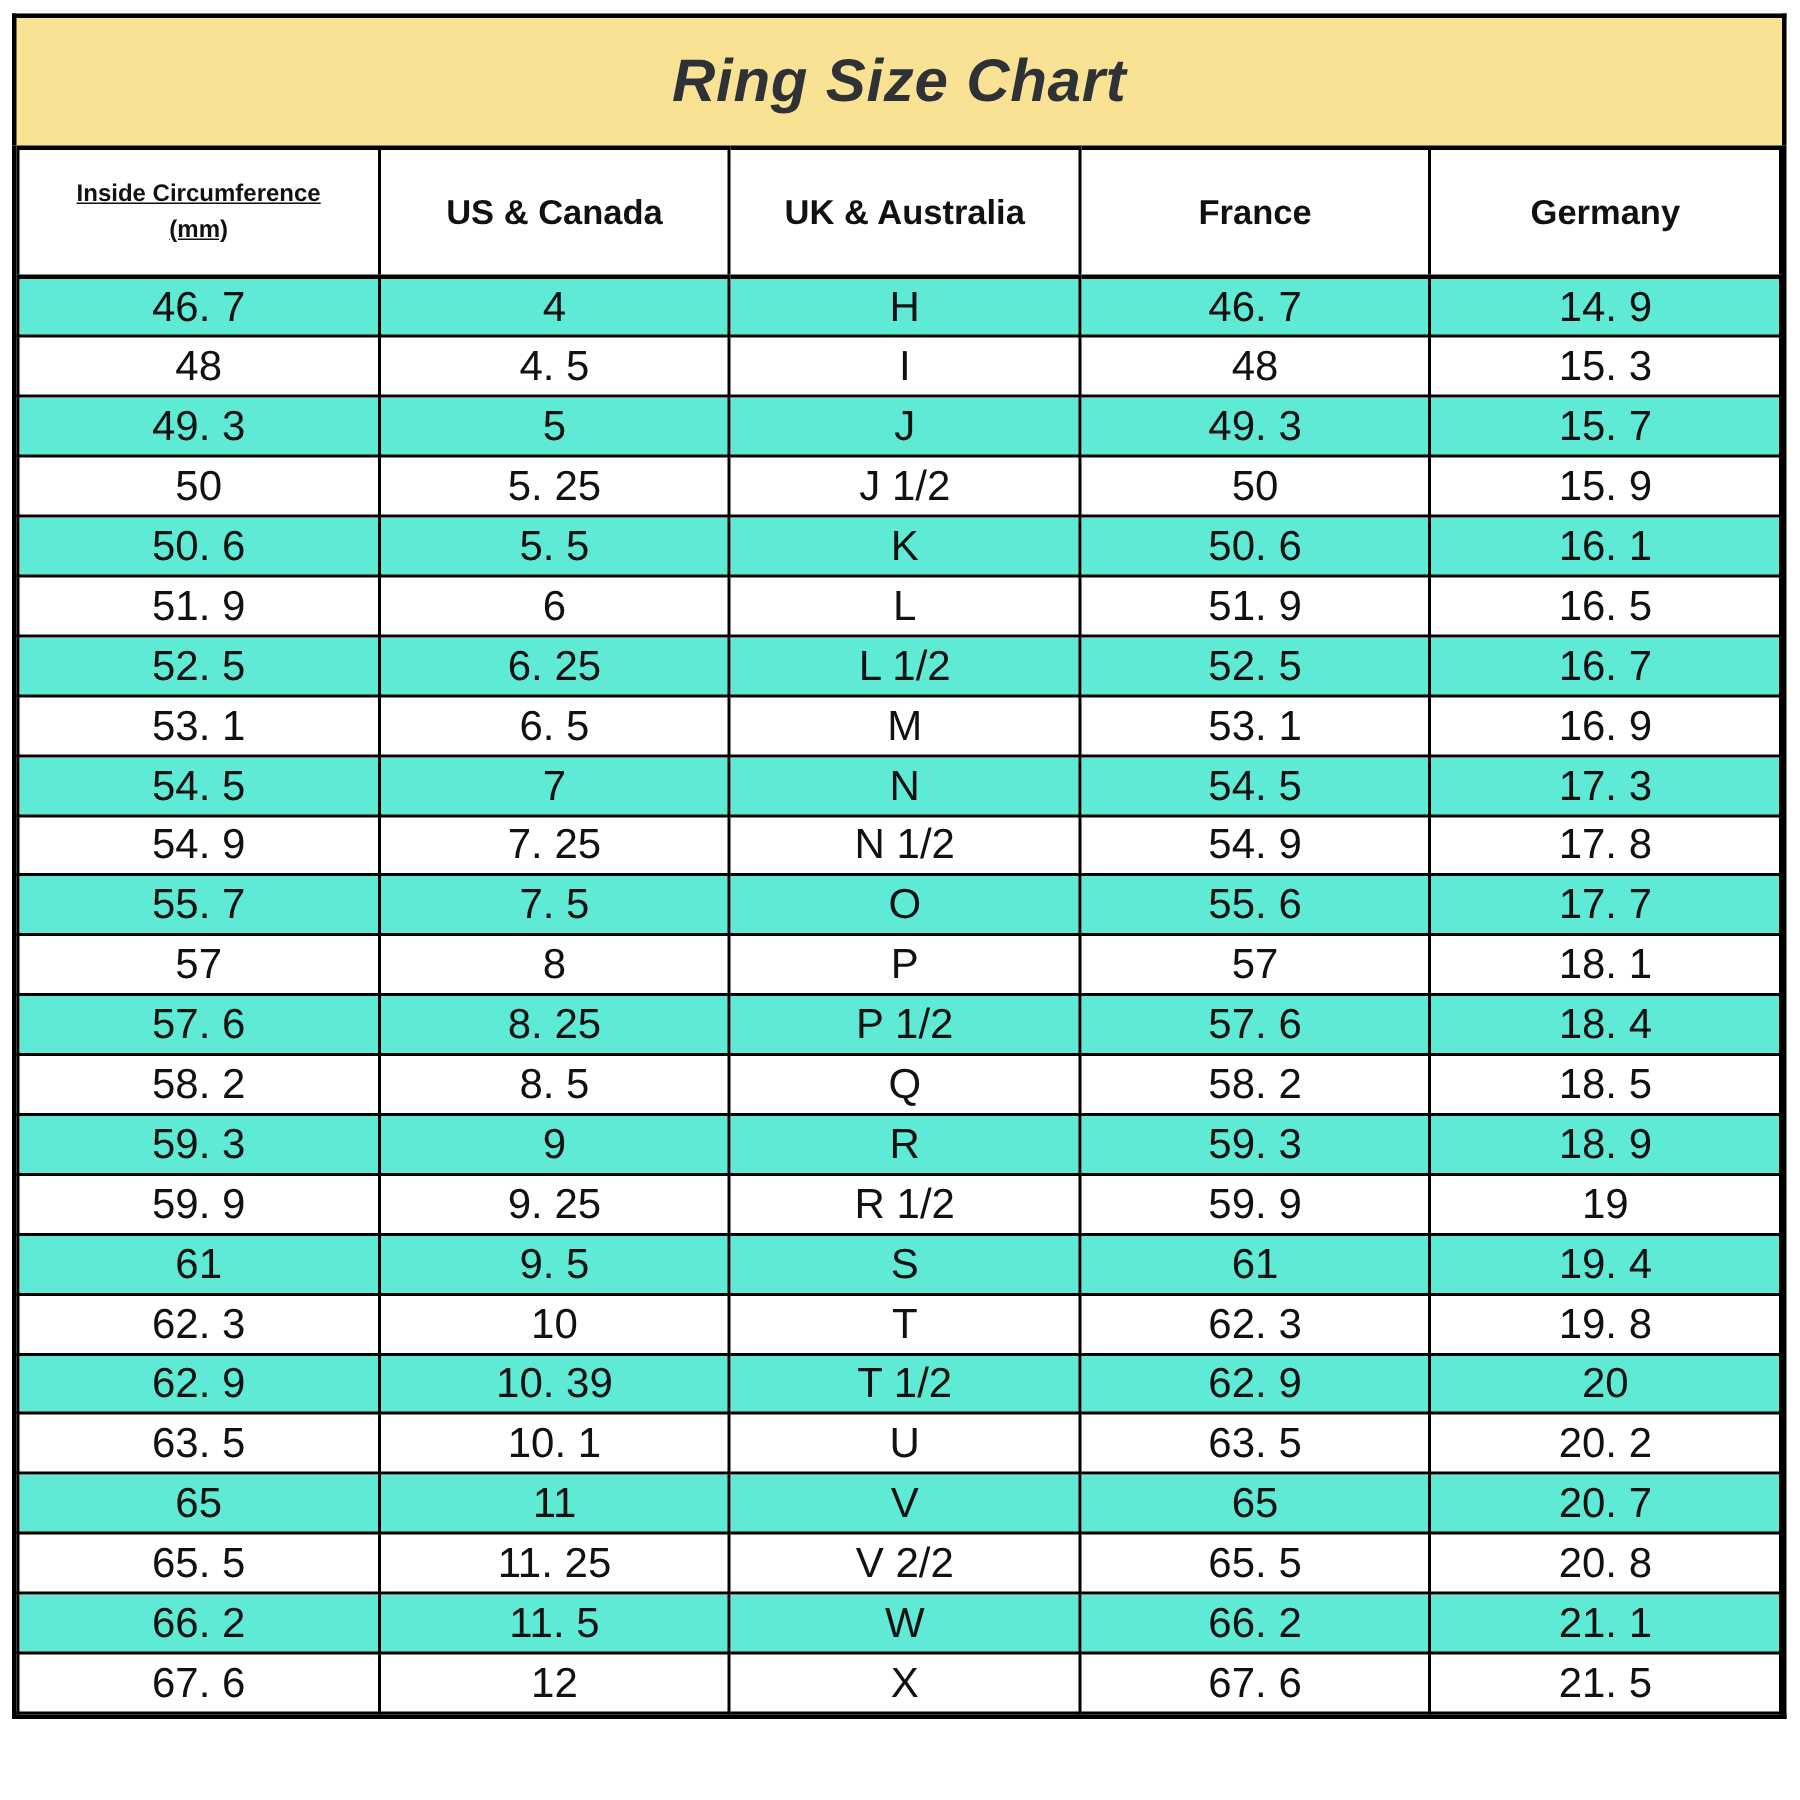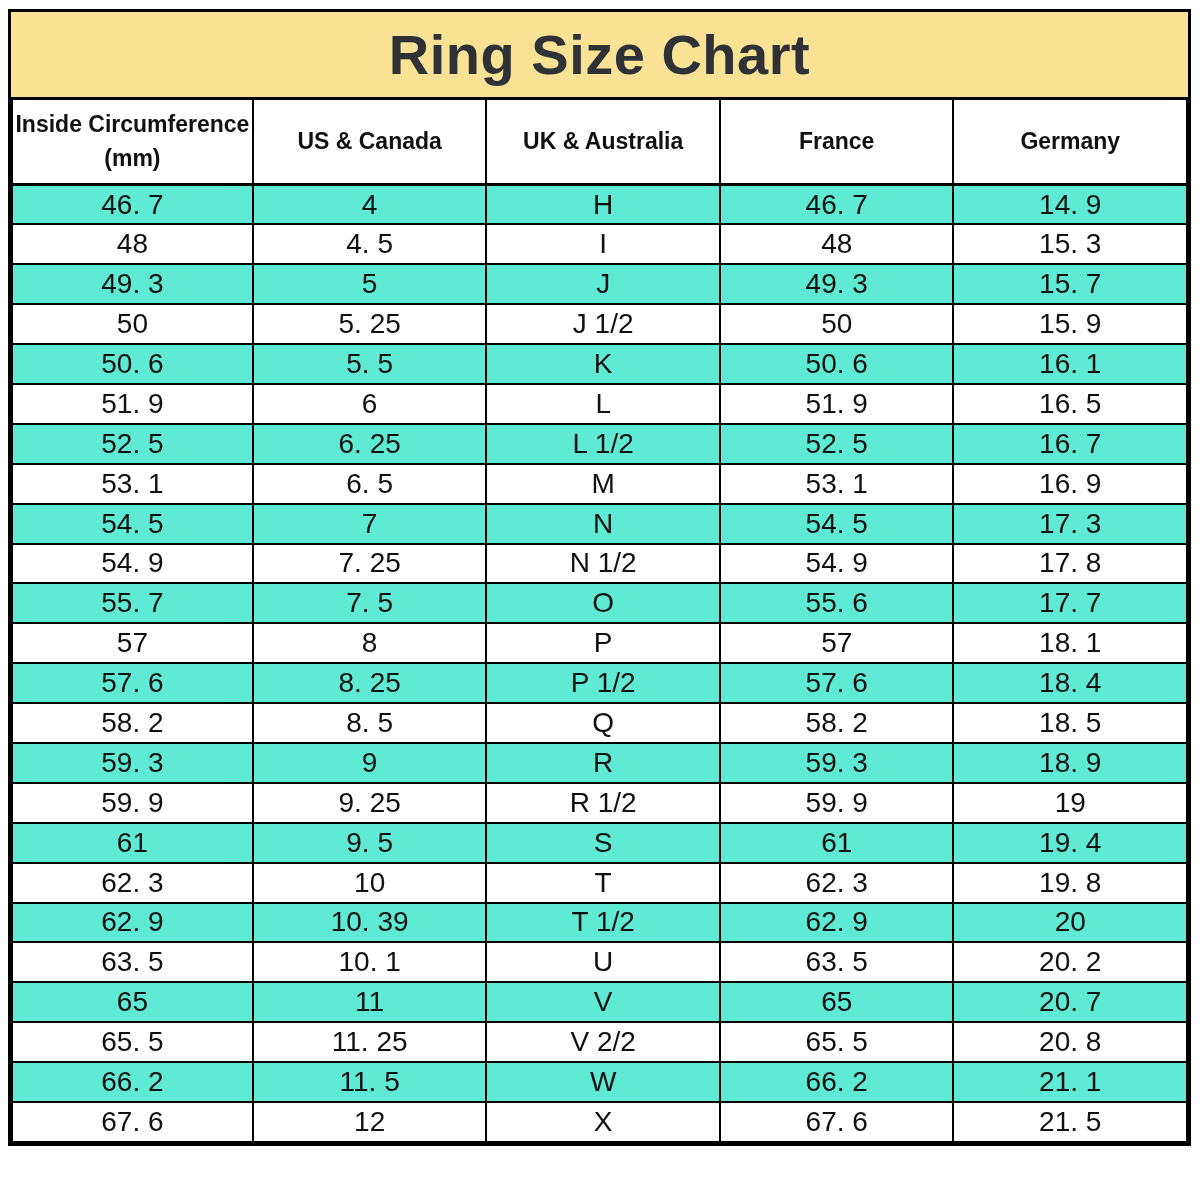--- a/index.html
+++ b/index.html
@@ -20,24 +20,25 @@
   }
   .title-bar {
     box-sizing: border-box;
     height: 88px;
     background: #F9E293;
     border: 3px solid #000000;
     border-bottom: none;
     display: flex;
     align-items: center;
     justify-content: center;
-    font-size: 56px;
+    font-size: 40px;
     font-weight: bold;
     color: #2E3236;
     letter-spacing: 0.5px;
+    font-style: italic;
   }
   table.ring-table {
     width: 100%;
     border-collapse: collapse;
     table-layout: fixed;
   }
   table.ring-table th,
   table.ring-table td {
     border: 2px solid #000000;
     text-align: center;
@@ -49,22 +50,23 @@
   }
   table.ring-table th {
     height: 86px;
     font-size: 23px;
     font-weight: bold;
     background: #ffffff;
     border-top-width: 3px;
     border-bottom-width: 3px;
   }
   table.ring-table th.col-0 {
-    font-size: 23px;
+    font-size: 16px;
     line-height: 1.45;
+    text-decoration: underline;
   }
   table.ring-table td {
     height: 39.9px;
     font-size: 28px;
     background: #ffffff;
   }
   table.ring-table tr.yellow td {
     background: #5eead4;
   }
   col.c0 { width: 20.5%; }

